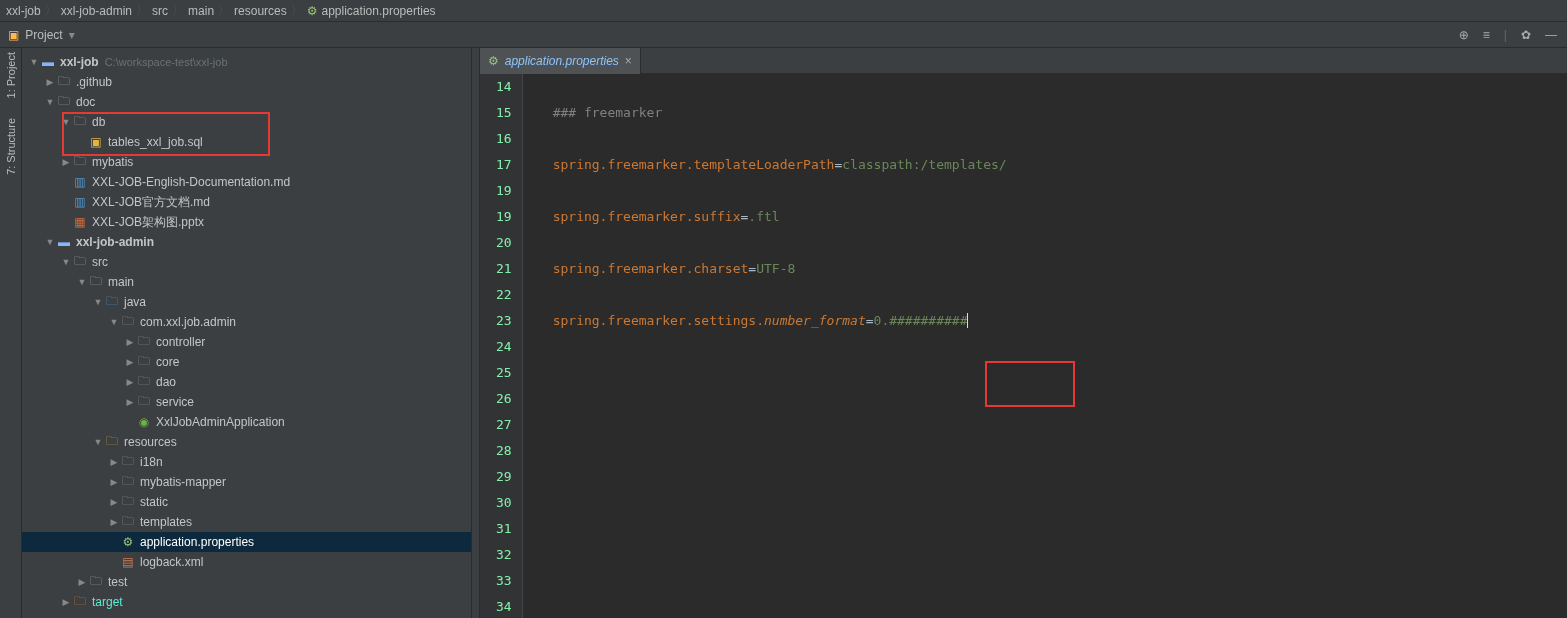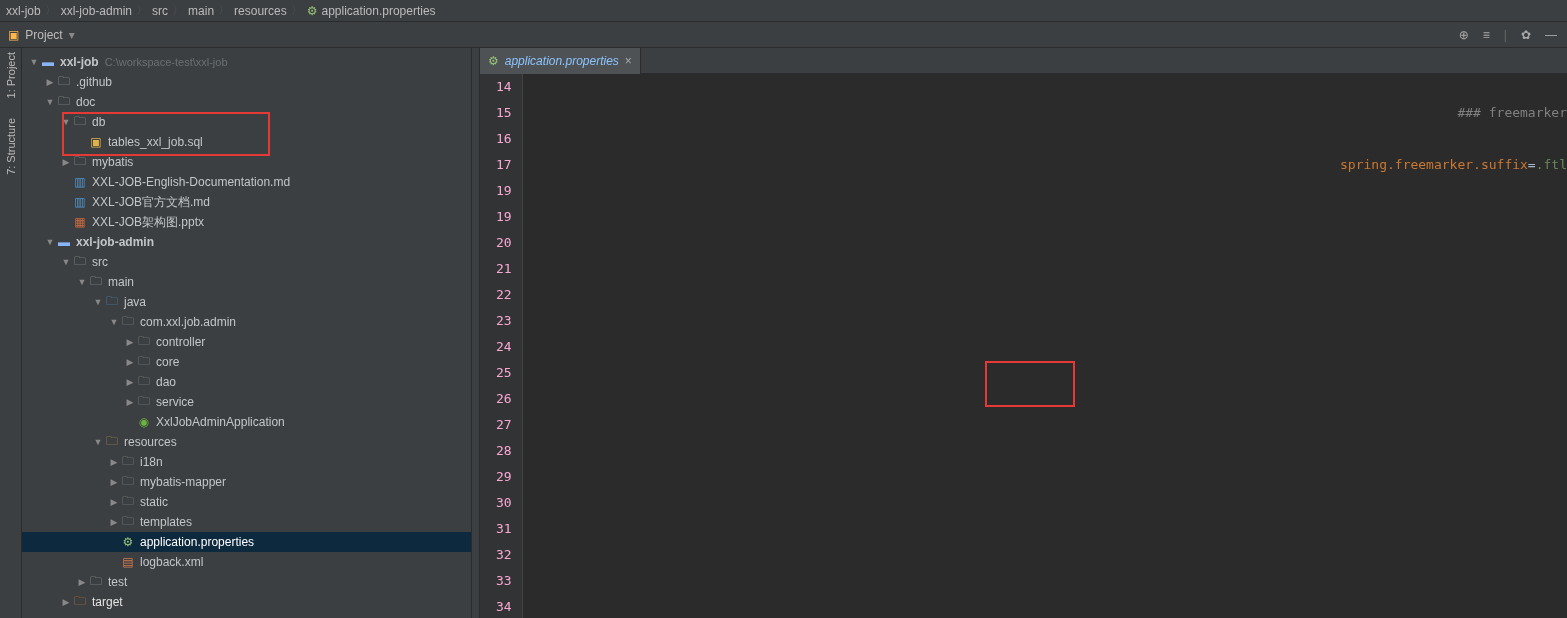--- a/index.html
+++ b/index.html
@@ -90,36 +90,35 @@
     font-size: 12px;
     border-right: 1px solid #2b2b2b;
   }
   .tab .file-icon { color: #98c379; font-style: normal;}
   .tab .close { color: #aaa; font-style: normal; cursor: pointer;}
   .code-scroll { display: flex; flex: 1; overflow: auto; position: relative;}
   .gutter {
     background: #313335;
     text-align: right;
     padding: 0 10px 0 16px;
-    color: #f9a8d4;
+    color: #86efac;
     font-family: Consolas, monospace;
     font-size: 13px;
     line-height: 26px;
     user-select: none;
   }
   .code {
     flex: 1;
     font-family: Consolas, monospace;
     font-size: 13px;
     line-height: 26px;
     color: #a9b7c6;
     white-space: pre;
     padding-left: 30px;
     position: relative;
-    text-align: right;
   }
   .tk-key { color: #cc7832; }
   .tk-val { color: #6a8759; }
   .tk-comment { color: #808080; }
   .tk-it { font-style: italic; color: #cc7832;}
   .caret { border-left: 1px solid #ddd;}
   .code-line { display:block; position:relative;}
   .left-gutter-border { border-right: 1px solid #444;}
   .vdiv { width: 8px; background: #3c3f41; border-right: 1px solid #2b2b2b;}
   .red-box2 {
@@ -304,21 +303,21 @@
       <span class="lbl">logback.xml</span>
     </div>
     <div class="node depth3">
       <span class="arrow">▶</span>
       <span class="icon folder-dir">🗀</span>
       <span class="lbl">test</span>
     </div>
     <div class="node depth2">
       <span class="arrow">▶</span>
       <span class="icon" style="color:#cc7832">🗀</span>
-      <span class="lbl" style="color:#e5e5e5">target</span>
+      <span class="lbl" style="color:#5eead4">target</span>
     </div>
 
     <div class="red-box1" style="left:40px; top:64px; width:208px; height:44px;"></div>
   </div>
 
   <div class="vdiv"></div>
 
   <div class="editor-wrap">
     <div class="tabbar">
       <div class="tab">
@@ -347,21 +346,24 @@
         <div>29</div>
         <div>30</div>
         <div>31</div>
         <div>32</div>
         <div>33</div>
         <div>34</div>
 
       </div>
       <div class="code">
 <span class="code-line"><span class="tk-comment">### freemarker</span></span>
+<span class="code-line"><span class="tk-key">spring.freemarker.templateLoaderPath</span>=<span class="tk-val">classpath:/templates/</span></span>
 <span class="code-line"><span class="tk-key">spring.freemarker.suffix</span>=<span class="tk-val">.ftl</span></span>
+<span class="code-line"><span class="tk-key">spring.freemarker.charset</span>=<span class="tk-val">UTF-8</span></span>
+<span class="code-line"><span class="tk-key">spring.freemarker.settings.</span><span class="tk-it">number_format</span>=<span class="tk-val">0.##########</span><span class="caret"></span></span>
 <span class="code-line"> </span>
 
 
 
 
 
 
 
 
 

